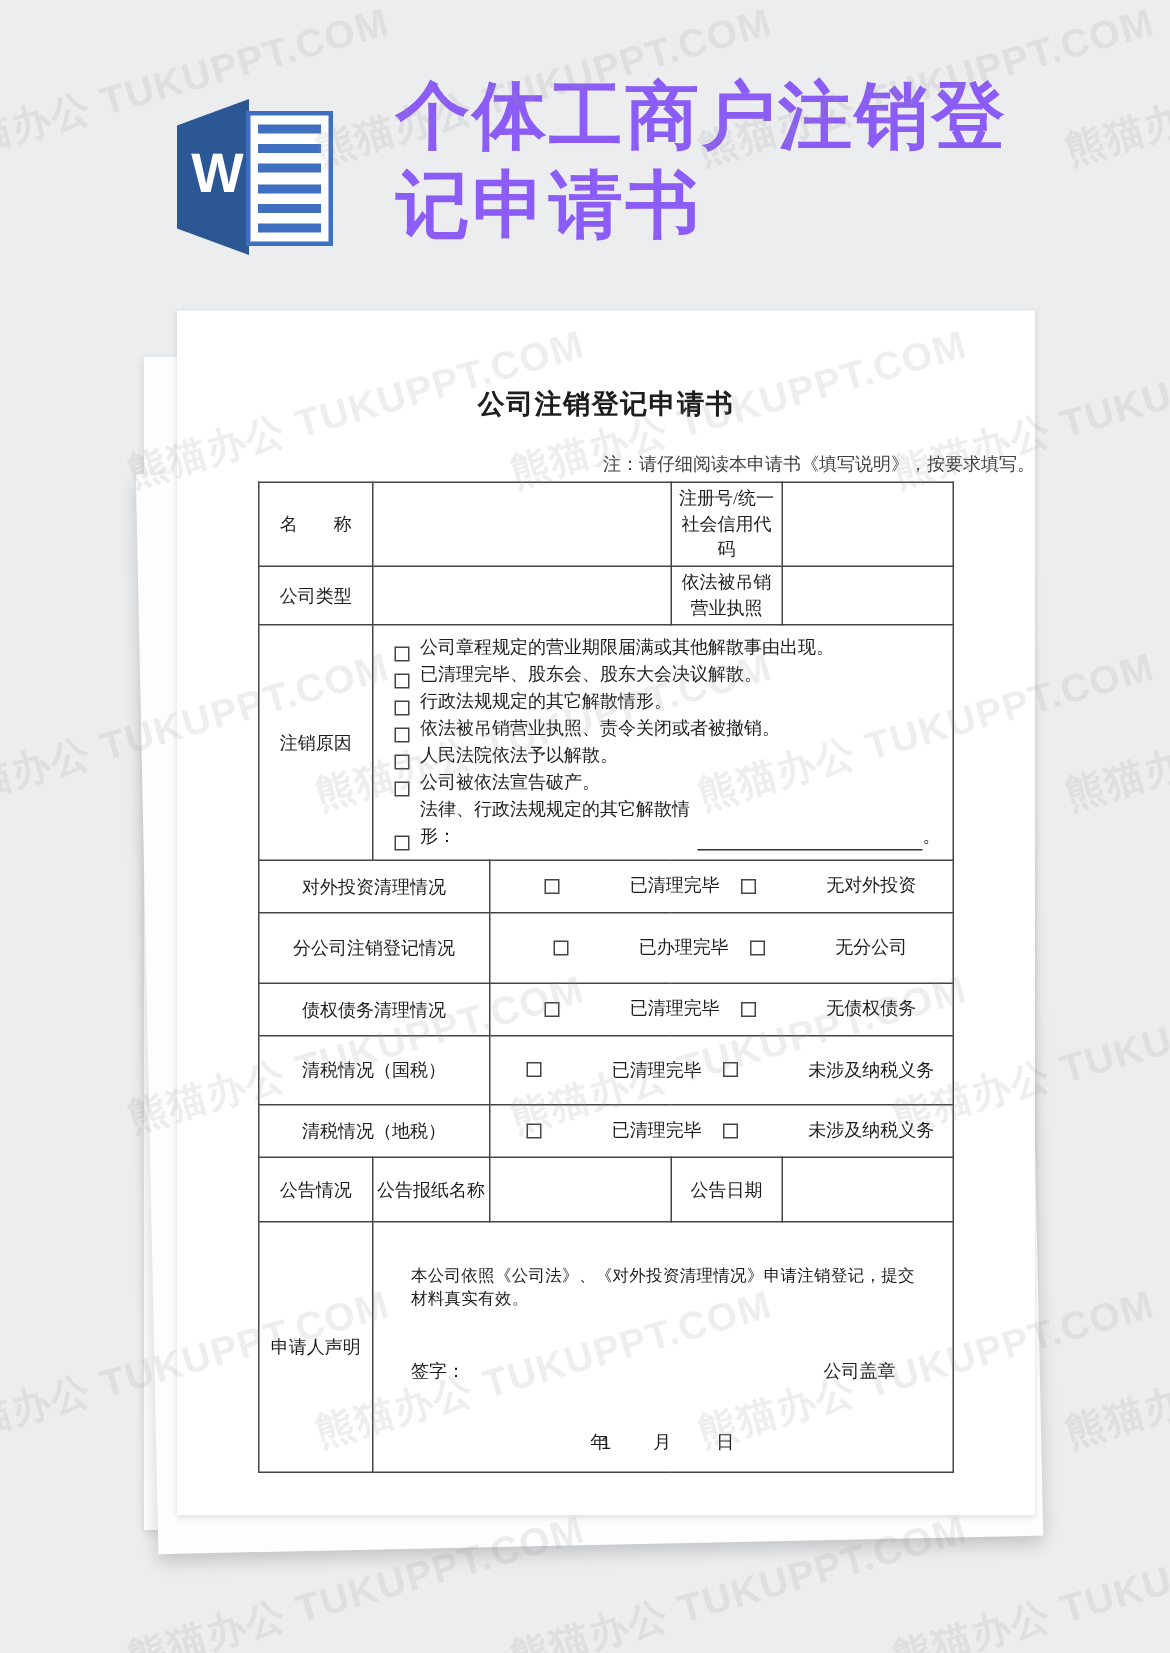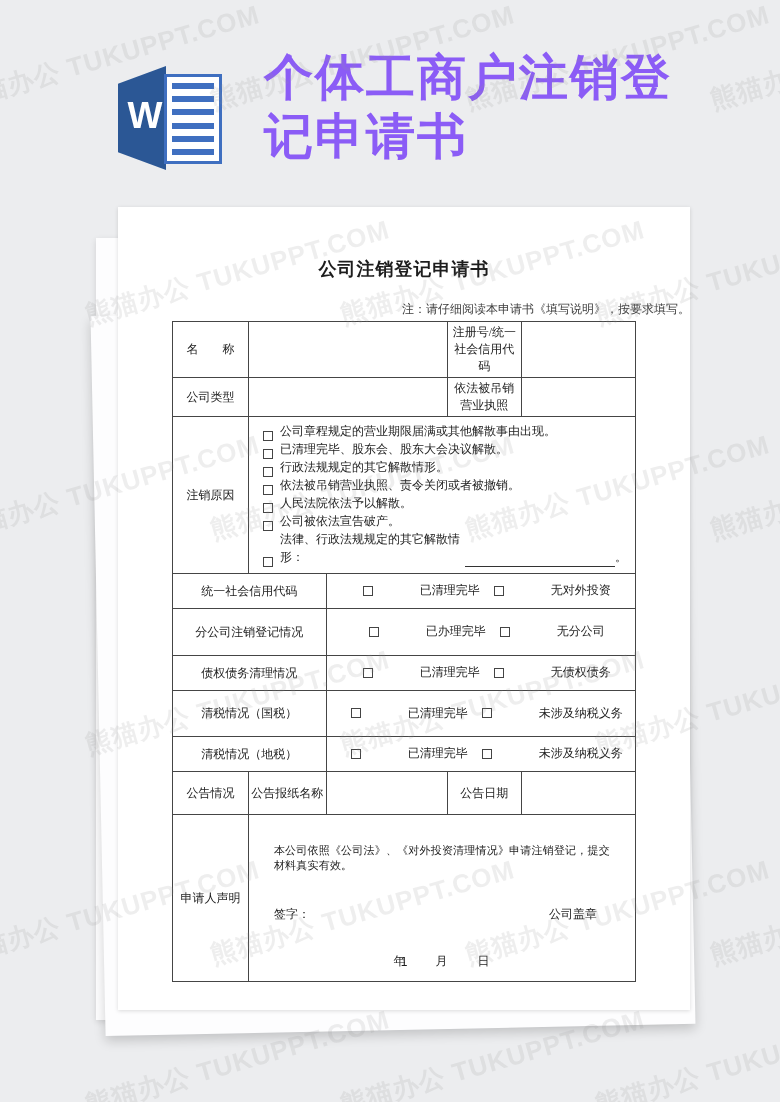--- a/index.html
+++ b/index.html
@@ -201,21 +201,21 @@
         <div class="reason-line">
           <span class="cb"></span>
           <span>法律、行政法规规定的其它解散情形：</span>
           <span class="reason-fill"></span>
           <span>。</span>
         </div>
       </td>
     </tr>
 
     <tr style="height:35px">
-      <td colspan="2">统一社会信用代码</td>
+      <td colspan="2">对外投资清理情况</td>
       <td colspan="3" class="left opts-cell">
         <span class="opt opt-first">
               <span class="cb"></span>
               <span>已清理完毕</span>
             </span>
         <span class="opt">
               <span class="cb"></span>
               <span>无对外投资</span>
             </span>
       </td>

